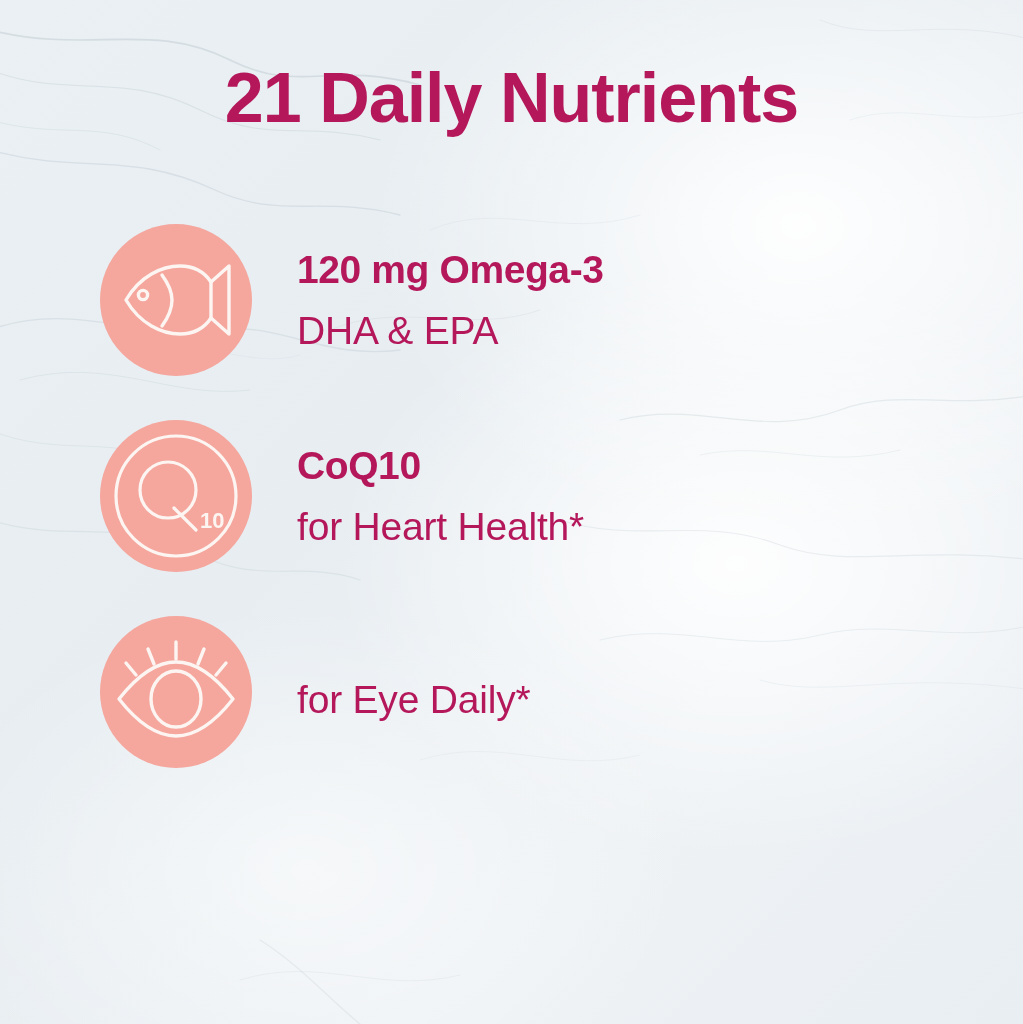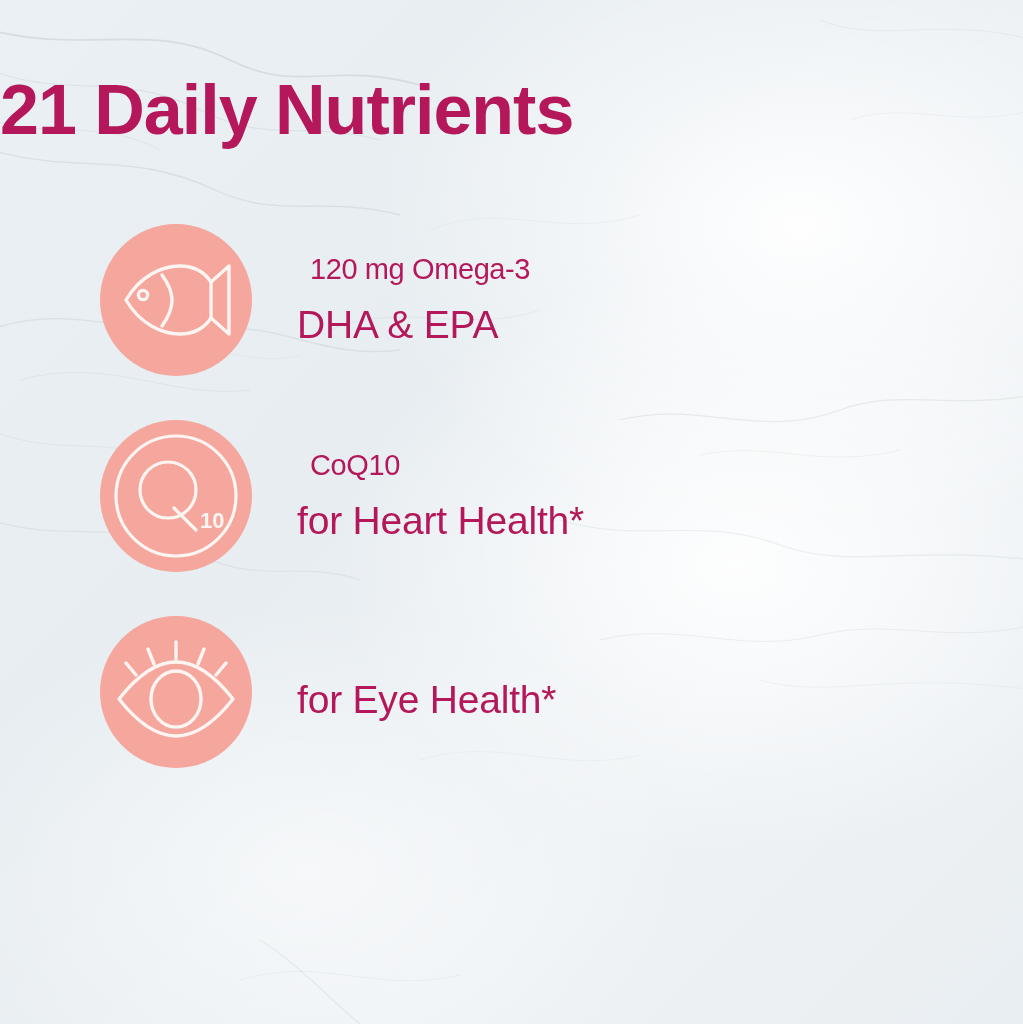--- a/index.html
+++ b/index.html
@@ -30,23 +30,24 @@
   
   #marble {
     position: absolute;
     inset: 0;
     pointer-events: none;
   }
 
   
   .title {
     position: absolute;
-    top: 74px;
+    top: 62px;
     left: 0;
     width: 1023px;
+    text-align: center;
     font-size: 70px;
     font-weight: bold;
     letter-spacing: -1px;
     color: #b4175a;
     line-height: 1.05;
     white-space: nowrap;
   }
 
   
   .rows {
@@ -76,25 +77,24 @@
   }
   .icon-wrap svg {
     display: block;
   }
   .row-text {
     margin-left: 45px;
     color: #b4175a;
     line-height: 1.16;
   }
   .row-line1 {
-    font-size: 29px;
-    font-weight: normal;
+    font-size: 39px;
+    font-weight: bold;
     letter-spacing: -0.4px;
     white-space: nowrap;
-    margin-left: 13px;
   }
   .row-line2 {
     font-size: 39px;
     font-weight: normal;
     letter-spacing: -0.2px;
     white-space: nowrap;
     margin-top: 15px;
   }
 </style>
 </head>
@@ -175,18 +175,18 @@
             <ellipse cx="63" cy="70" rx="25" ry="28"></ellipse>
             <path d="M63,30 L63,13"></path>
             <path d="M41,35 L35,20"></path>
             <path d="M85,35 L91,20"></path>
             <path d="M23,46 L13,34"></path>
             <path d="M103,46 L113,34"></path>
           </g>
         </svg>
       </div>
       <div class="row-text">
-        <div class="row-line2">for Eye Health*</div>
+        <div class="row-line2">for Eye Daily*</div>
       </div>
     </div>
 
   </div>
 </div>
 
 </body></html>

